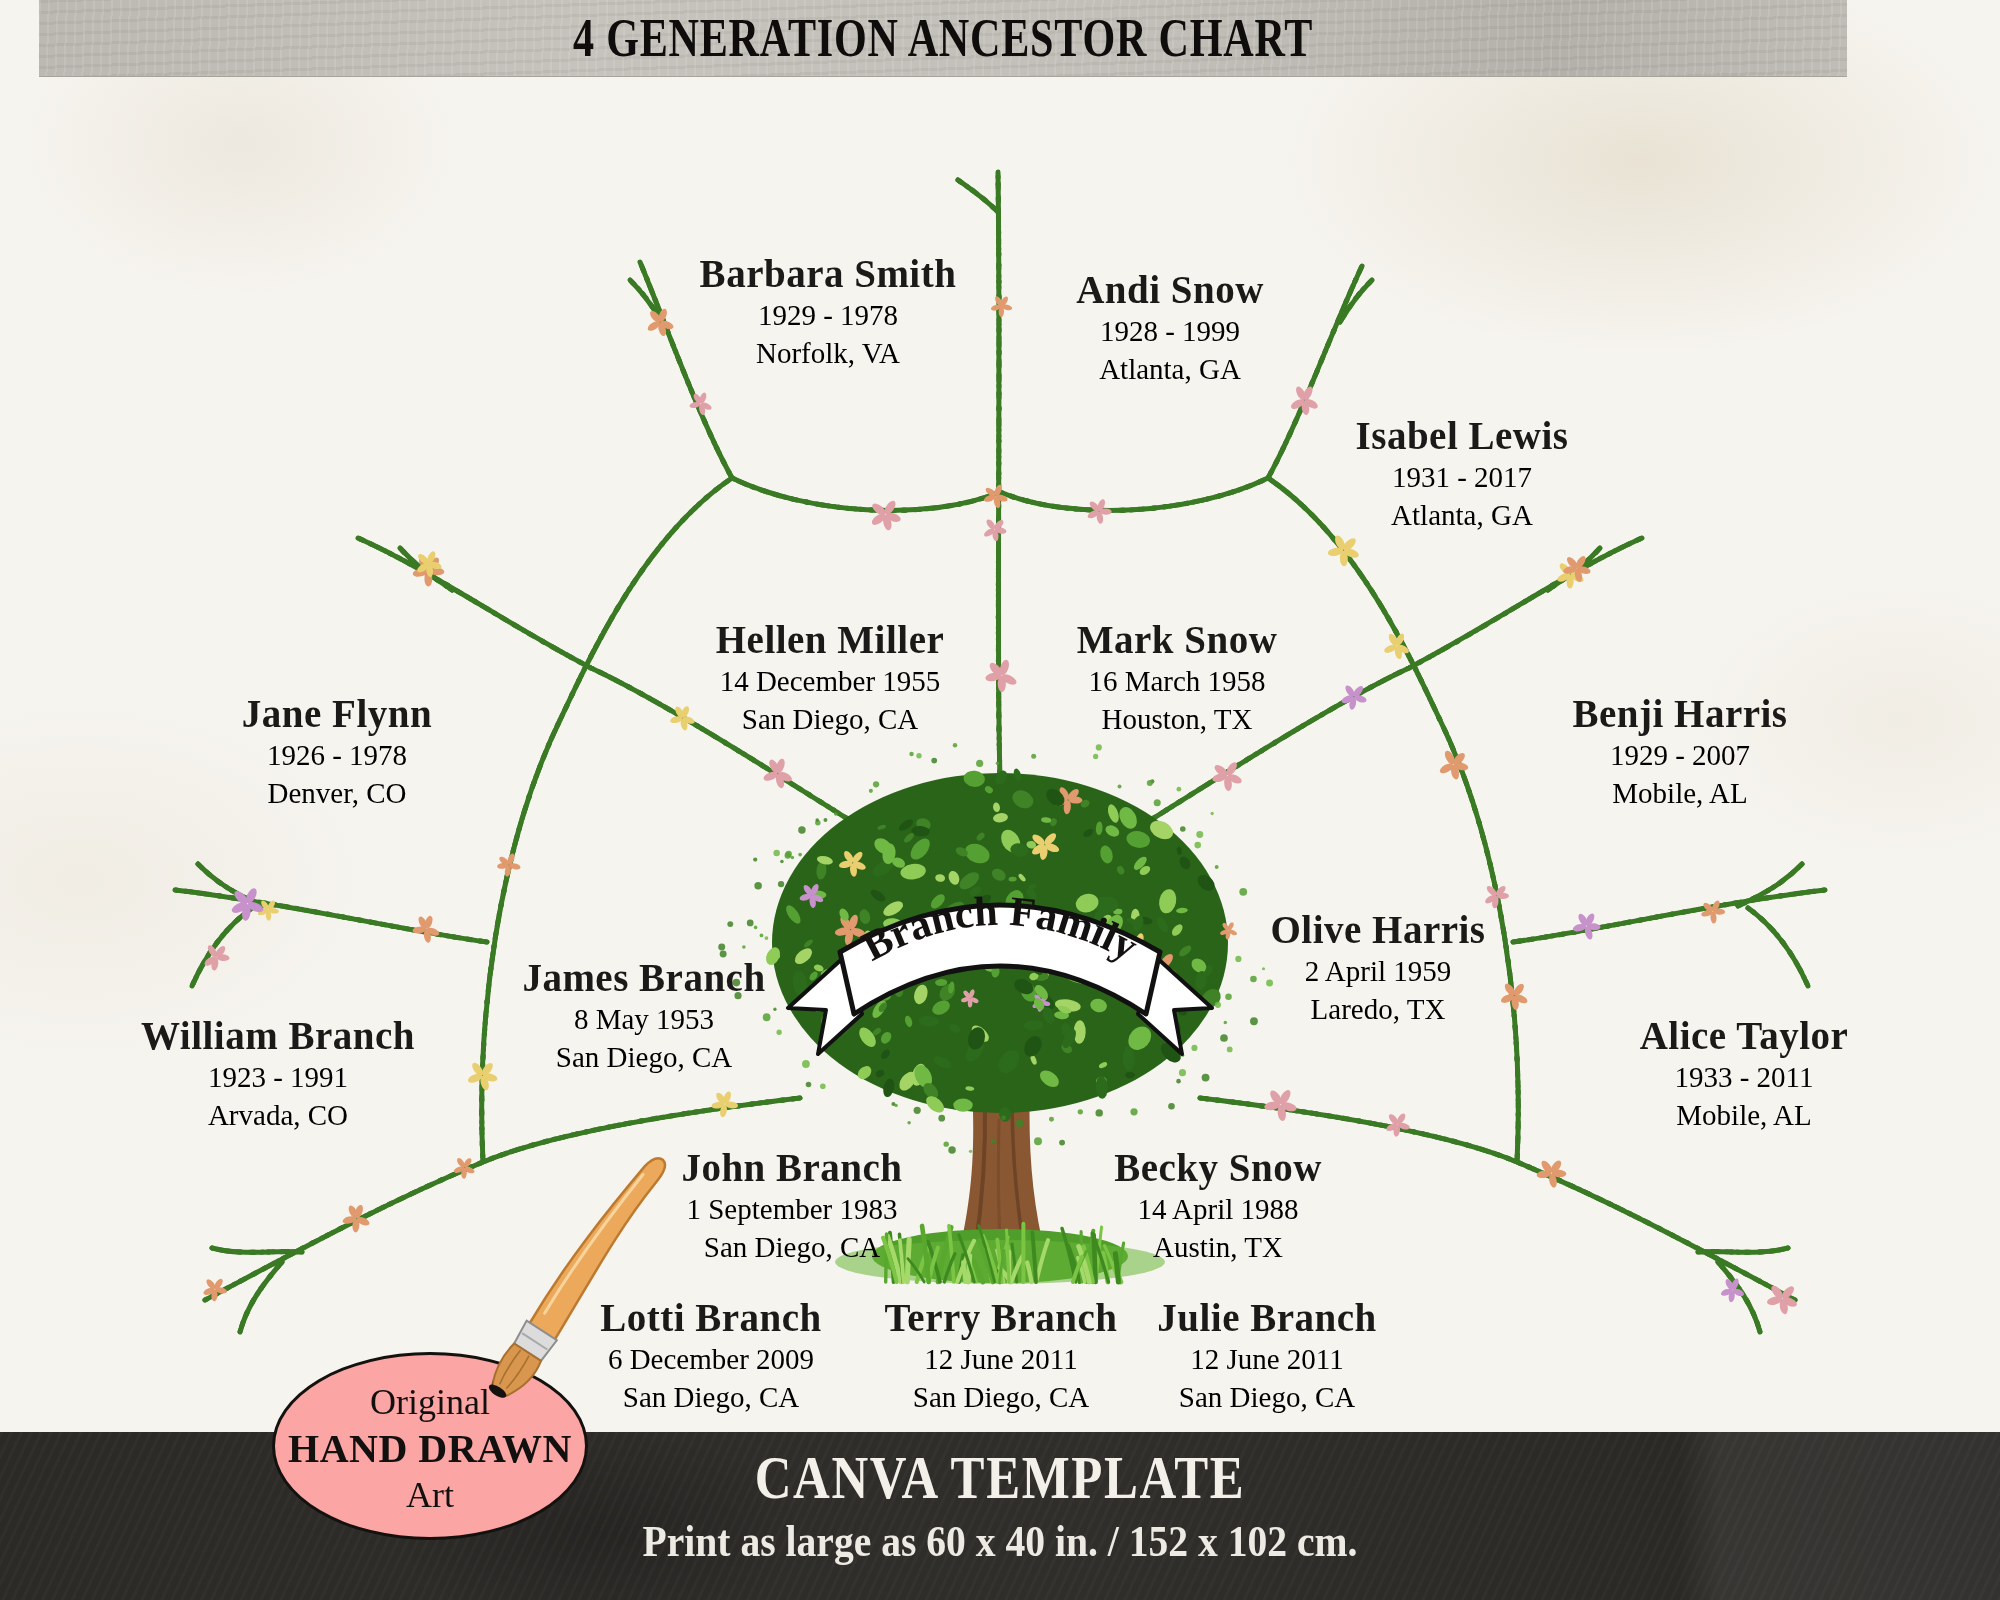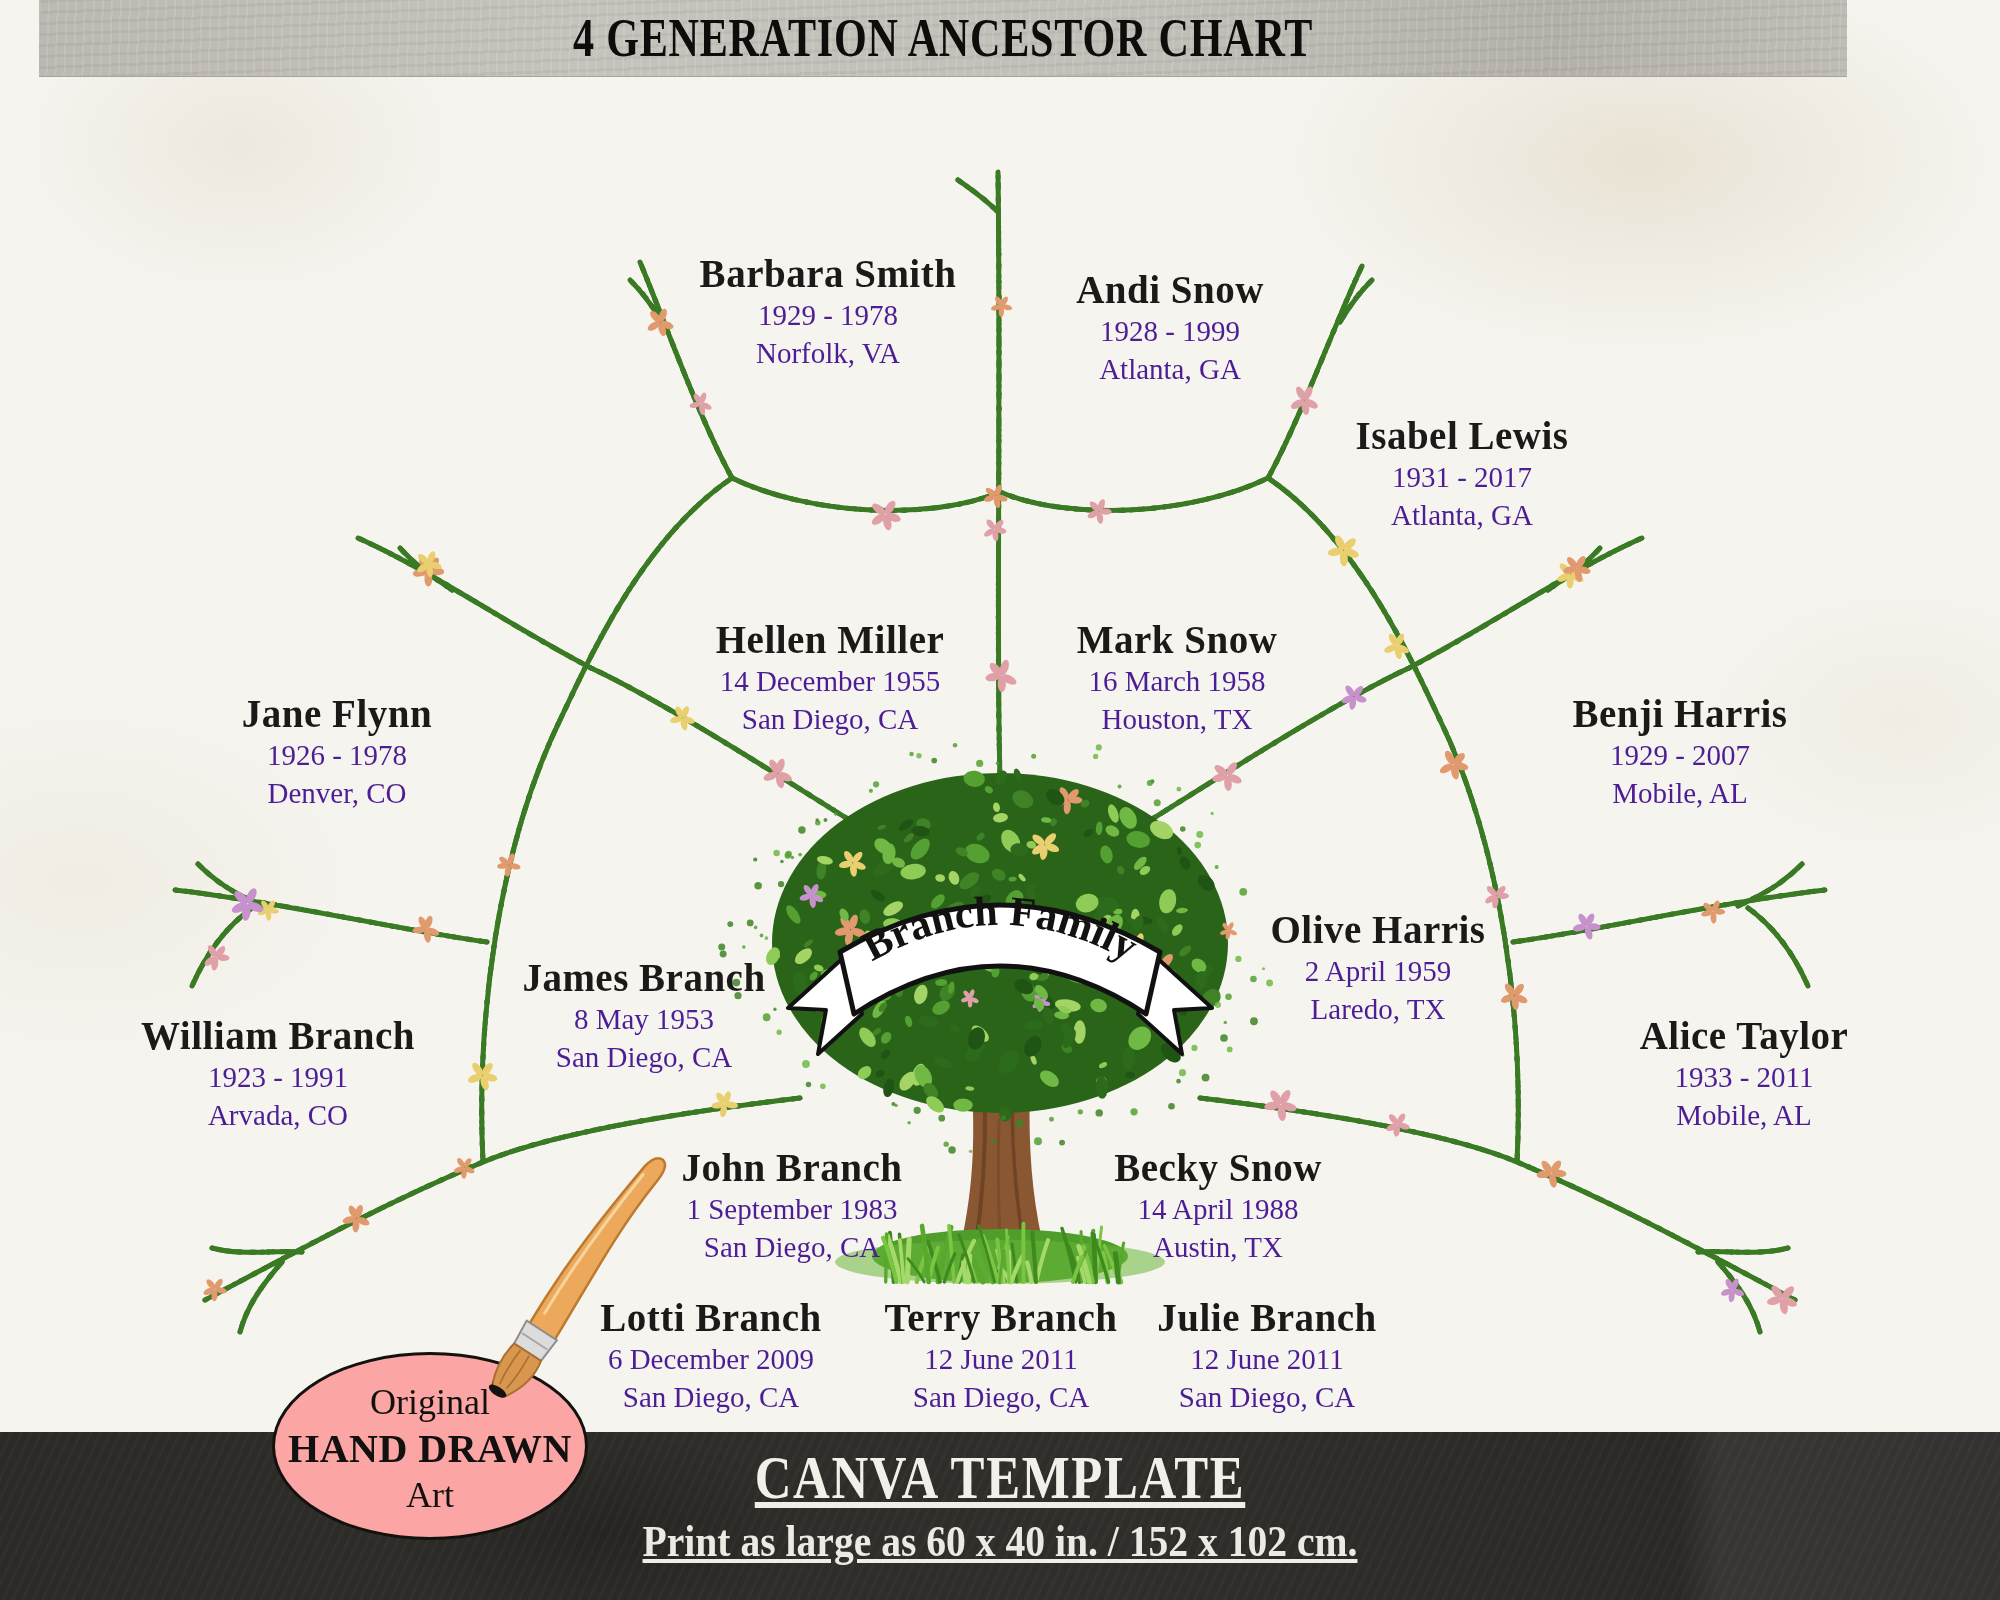--- a/index.html
+++ b/index.html
@@ -33,29 +33,29 @@
   }
   
   svg.tree{position:absolute;left:0;top:0;z-index:1;}
   .garland-base{stroke:#3a7a24;stroke-width:5;fill:none;stroke-linecap:round;}
   .g1{stroke:#2c641b;stroke-width:17;stroke-dasharray:2 14;fill:none;stroke-linecap:round;}
   .g2{stroke:#4f9634;stroke-width:12;stroke-dasharray:2 9;stroke-dashoffset:5;fill:none;stroke-linecap:round;}
   .g3{stroke:#7ab84a;stroke-width:8;stroke-dasharray:2 12;stroke-dashoffset:9;fill:none;stroke-linecap:round;}
   
   .person{position:absolute;transform:translateX(-50%);text-align:center;z-index:3;white-space:nowrap;}
   .person .name{font-size:39px;font-weight:600;color:#1c1a18;line-height:1.12;letter-spacing:.5px;}
-  .person .dates,.person .place{font-size:29px;color:#4c1d95;line-height:1.32;}
+  .person .dates,.person .place{font-size:29px;color:#000000;line-height:1.32;}
   
   .footer{
     position:absolute;left:0;top:1432px;width:2000px;height:168px;z-index:5;
     background:
       repeating-linear-gradient(115deg, rgba(255,255,255,.025) 0 3px, rgba(0,0,0,0) 3px 9px),
       radial-gradient(300px 150px at 30% 60%, rgba(0,0,0,.18), transparent 70%),
       linear-gradient(90deg,#2c2a27 0%,#302e2b 55%,#2b2926 84%,#383633 86%,#343230 100%);
-    color:#f1eee7;text-align:center;text-decoration:underline;
+    color:#f1eee7;text-align:center;
   }
   .footer .f-title{
     margin-top:10px;font-size:62px;font-weight:bold;letter-spacing:2px;
     transform:scaleX(.82);transform-origin:50% 50%;white-space:nowrap;color:#f3f0e9;
   }
   .footer .f-sub{
     margin-top:2px;font-size:45px;font-weight:bold;
     transform:scaleX(.88);transform-origin:50% 50%;white-space:nowrap;color:#edeae3;
   }
   

